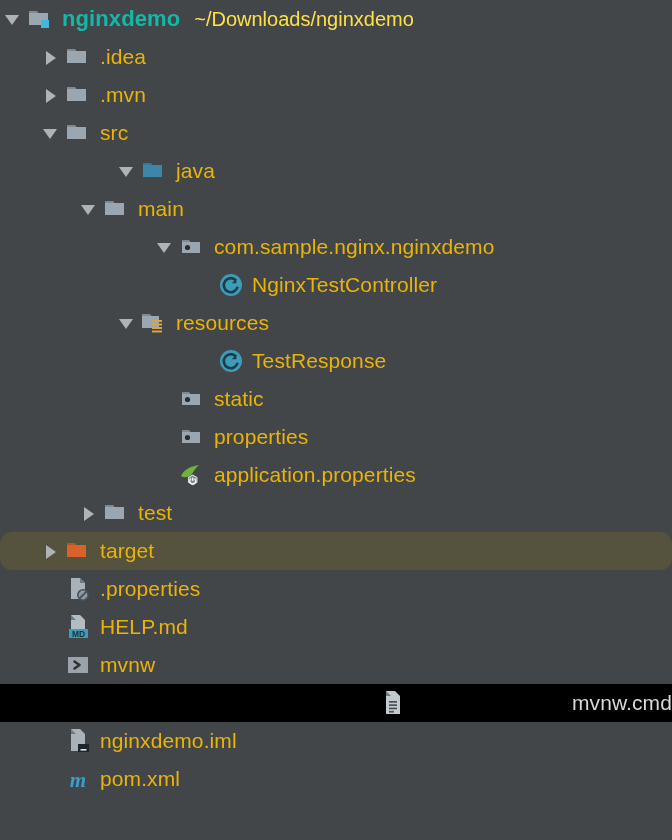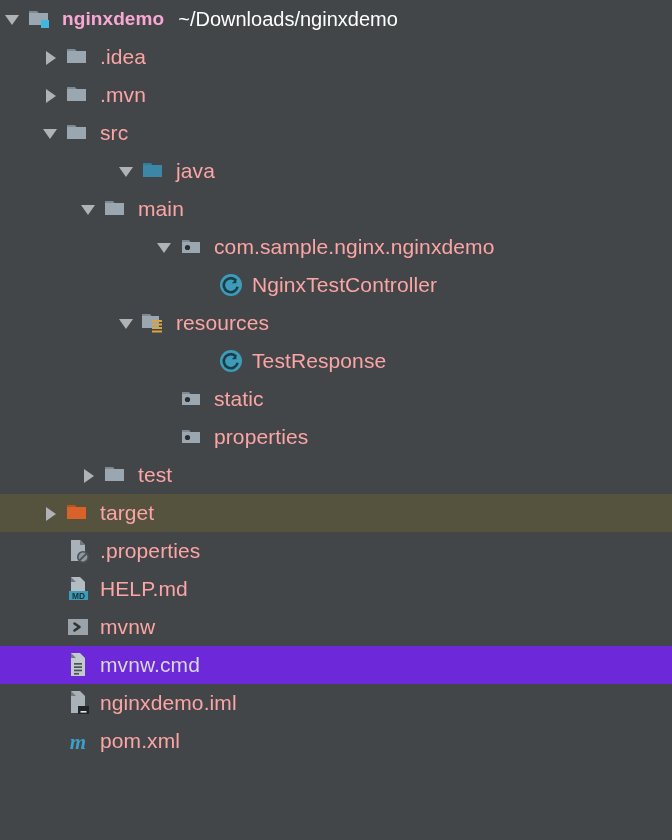--- a/index.html
+++ b/index.html
@@ -22,22 +22,22 @@
     background: #434649;
   }
   .row {
     position: relative;
     display: flex;
     align-items: center;
     height: 38px;
     box-sizing: border-box;
     white-space: nowrap;
   }
-  .row.highlight { background: #55523e; }
-  .row.selected  { background: #6d28d9; }
+  .row.highlight { background: #55523e; border-radius: 12px; }
+  .row.selected  { background: #000000; justify-content: space-between; }
 
   .arrow {
     width: 22px;
     height: 38px;
     flex: 0 0 22px;
     position: relative;
   }
   .arrow.collapsed::before,
   .arrow.expanded::before {
     content: "";
@@ -65,31 +65,31 @@
     height: 30px;
     flex: 0 0 30px;
     margin-right: 6px;
     display: inline-block;
   }
   .icon svg { display: block; width: 30px; height: 30px; }
 
   .label {
     font-size: 21px;
     line-height: 24px;
-    color: #fca5a5;
+    color: #eab308;
     letter-spacing: .1px;
   }
   .label.root {
     font-weight: bold;
-    color: #f9a8d4;
-    font-size: 19px;
+    color: #14b8a6;
+    font-size: 22px;
   }
   .path {
     font-size: 20px;
-    color: #ffffff;
+    color: #fde047;
     margin-left: 14px;
   }
   .row.selected .label { color: #d6d9db; }
 </style>
 </head>
 <body>
 
 <div id="tree">
     <div class="row">
       <div style="flex: 0 0 4px;"></div>
@@ -226,20 +226,33 @@
       <div style="flex: 0 0 156px;"></div>
       <div class="arrow none"></div>
       <span class="icon">
         <svg viewBox="0 0 30 30">
         <path d="M4 8h7l2 2.5h9V12H4z" fill="#7d8a93"></path>
         <path d="M4 10h18v11H4z" fill="#9aa7b0"></path>
         <circle cx="9.5" cy="15.5" r="2.6" fill="#2b2e30"></circle>
       </svg>
       </span>
       <span class="label">properties</span>
+    </div>
+    <div class="row">
+      <div style="flex: 0 0 156px;"></div>
+      <div class="arrow none"></div>
+      <span class="icon">
+        <svg viewBox="0 0 30 30">
+        <path d="M3 16c3-7 11-10 18-11-4 3-5 7-8 10-3 2.5-7 3-10 1z" fill="#6db33f"></path>
+        <path d="M10.5 17.5l4.2-2.4 4.2 2.4v4.8l-4.2 2.4-4.2-2.4z" fill="#7b8a94" stroke="#d3dade" stroke-width="1.1"></path>
+        <path d="M14.7 17.7v3.1" stroke="#eef3f5" stroke-width="1.5"></path>
+        <path d="M12.9 18.6a3 3 0 1 0 3.6 0" fill="none" stroke="#eef3f5" stroke-width="1.4"></path>
+      </svg>
+      </span>
+      <span class="label">application.properties</span>
     </div>
     <div class="row">
       <div style="flex: 0 0 80px;"></div>
       <div class="arrow collapsed"></div>
       <span class="icon">
         <svg viewBox="0 0 30 30">
         <path d="M3 7h8l2 2.5h9V11H3z" fill="#7d8a93"></path>
         <path d="M3 9h19v12H3z" fill="#9aa7b0"></path>
       </svg>
       </span>

